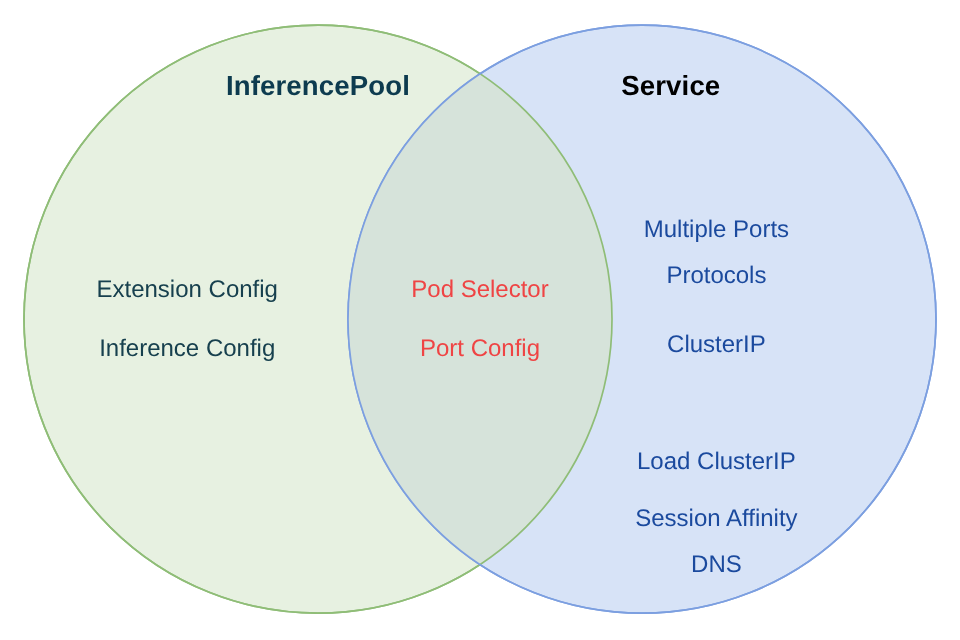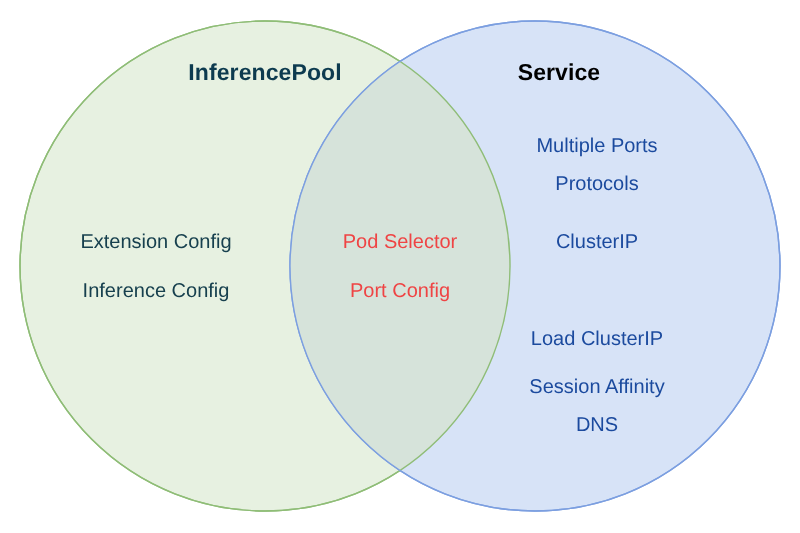--- a/index.html
+++ b/index.html
@@ -66,20 +66,21 @@
     left: 156px;
     text-align: right;
   }
   .center-item {
     color: #ef4444;
     left: 400px;
   }
   .right-item {
     color: #1b4a9e;
     left: 597px;
+    margin-top: 46px;
   }
 </style>
 </head>
 <body>
 
 <div id="venn-stage">
 
   <svg id="venn-svg" viewBox="0 0 800 533">
     <defs>
       <clipPath id="clip-left">

